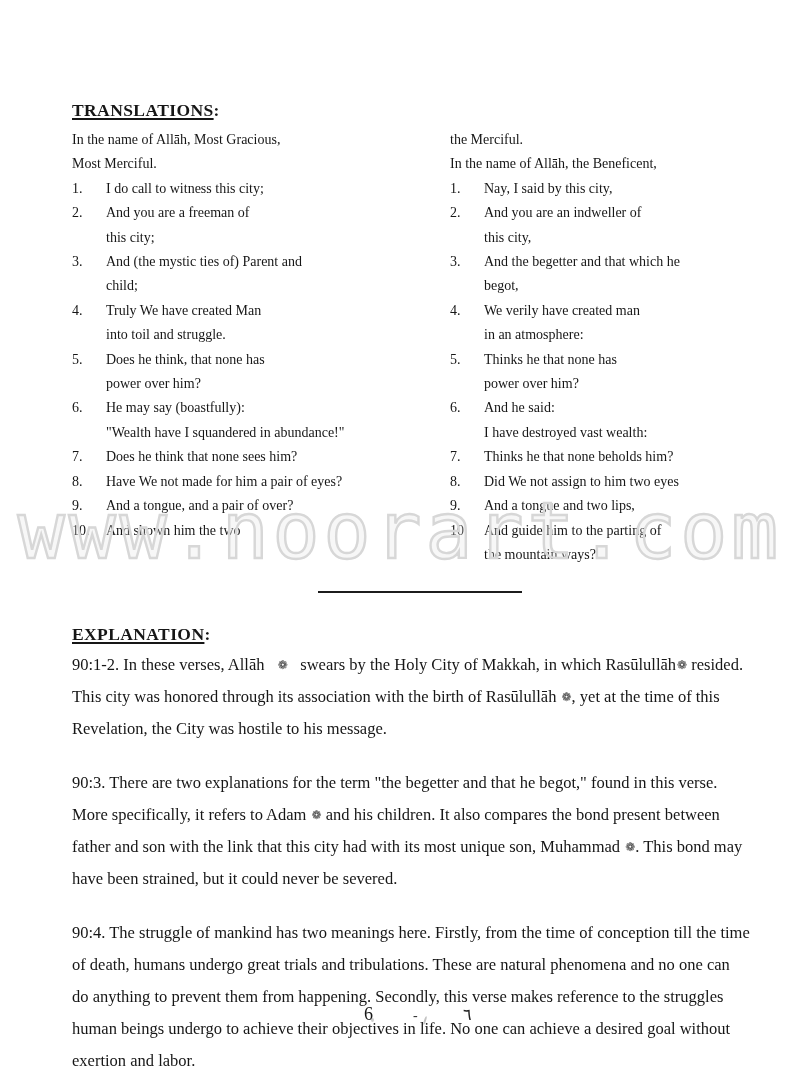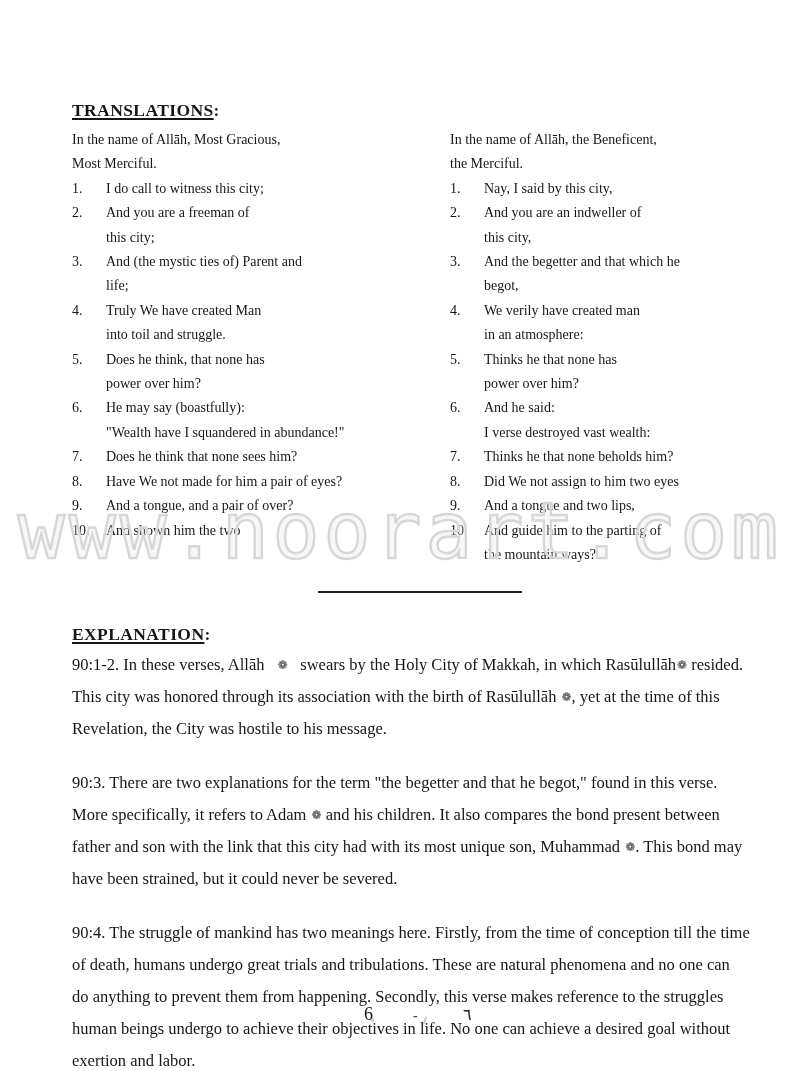--- a/index.html
+++ b/index.html
@@ -121,21 +121,21 @@
             <div class="vnum">2.</div>
             <div class="vbody">
               <div>And you are a freeman of</div>
               <div>this city;</div>
             </div>
           </div>
           <div class="vitem">
             <div class="vnum">3.</div>
             <div class="vbody">
               <div>And (the mystic ties of) Parent and</div>
-              <div>life;</div>
+              <div>child;</div>
             </div>
           </div>
           <div class="vitem">
             <div class="vnum">4.</div>
             <div class="vbody">
               <div>Truly We have created Man</div>
               <div>into toil and struggle.</div>
             </div>
           </div>
           <div class="vitem">
@@ -173,22 +173,22 @@
           <div class="vitem">
             <div class="vnum">10.</div>
             <div class="vbody">
               <div>And shown him the two</div>
             </div>
           </div>
         </div>
     </div>
     <div class="vcol right">
       <div class="intro">
+          <div class="line">the Merciful.</div>
           <div class="line">In the name of Allāh, the Beneficent,</div>
-          <div class="line">the Merciful.</div>
         </div>
       <div class="vlist">
           <div class="vitem">
             <div class="vnum">1.</div>
             <div class="vbody">
               <div>Nay, I said by this city,</div>
             </div>
           </div>
           <div class="vitem">
             <div class="vnum">2.</div>
@@ -215,21 +215,21 @@
             <div class="vnum">5.</div>
             <div class="vbody">
               <div>Thinks he that none has</div>
               <div>power over him?</div>
             </div>
           </div>
           <div class="vitem">
             <div class="vnum">6.</div>
             <div class="vbody">
               <div>And he said:</div>
-              <div>I verse destroyed vast wealth:</div>
+              <div>I have destroyed vast wealth:</div>
             </div>
           </div>
           <div class="vitem">
             <div class="vnum">7.</div>
             <div class="vbody">
               <div>Thinks he that none beholds him?</div>
             </div>
           </div>
           <div class="vitem">
             <div class="vnum">8.</div>

